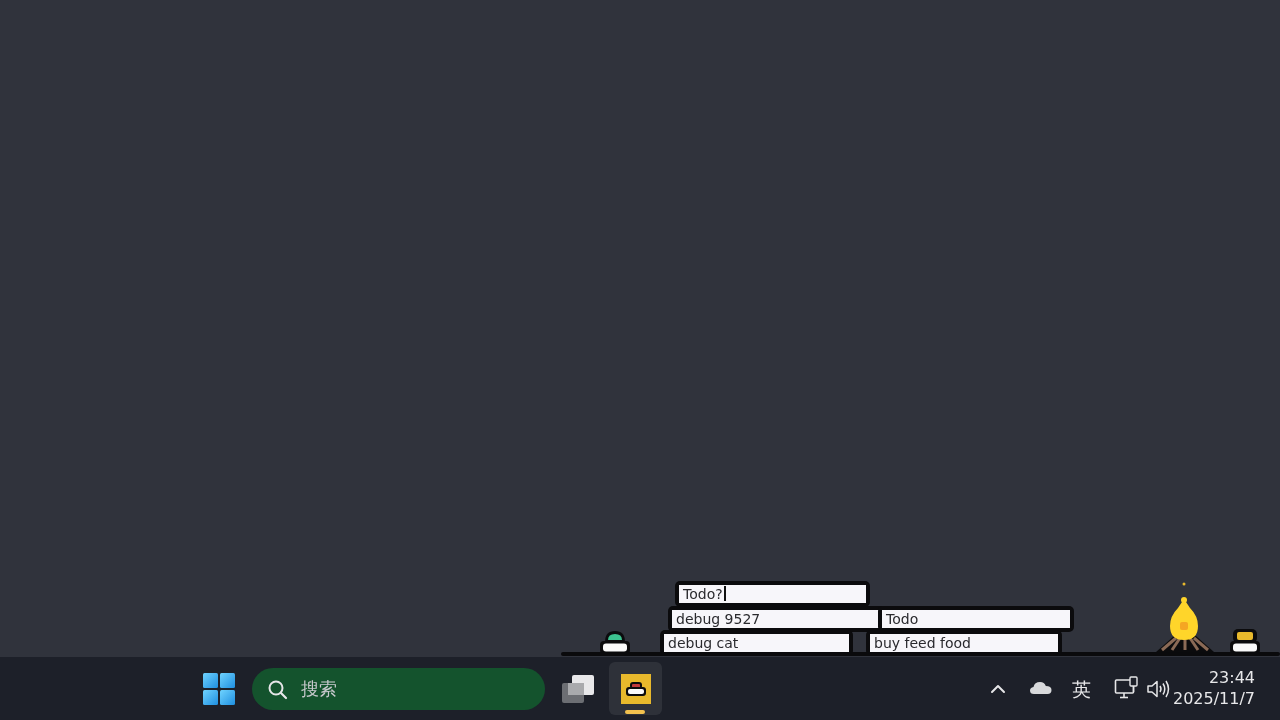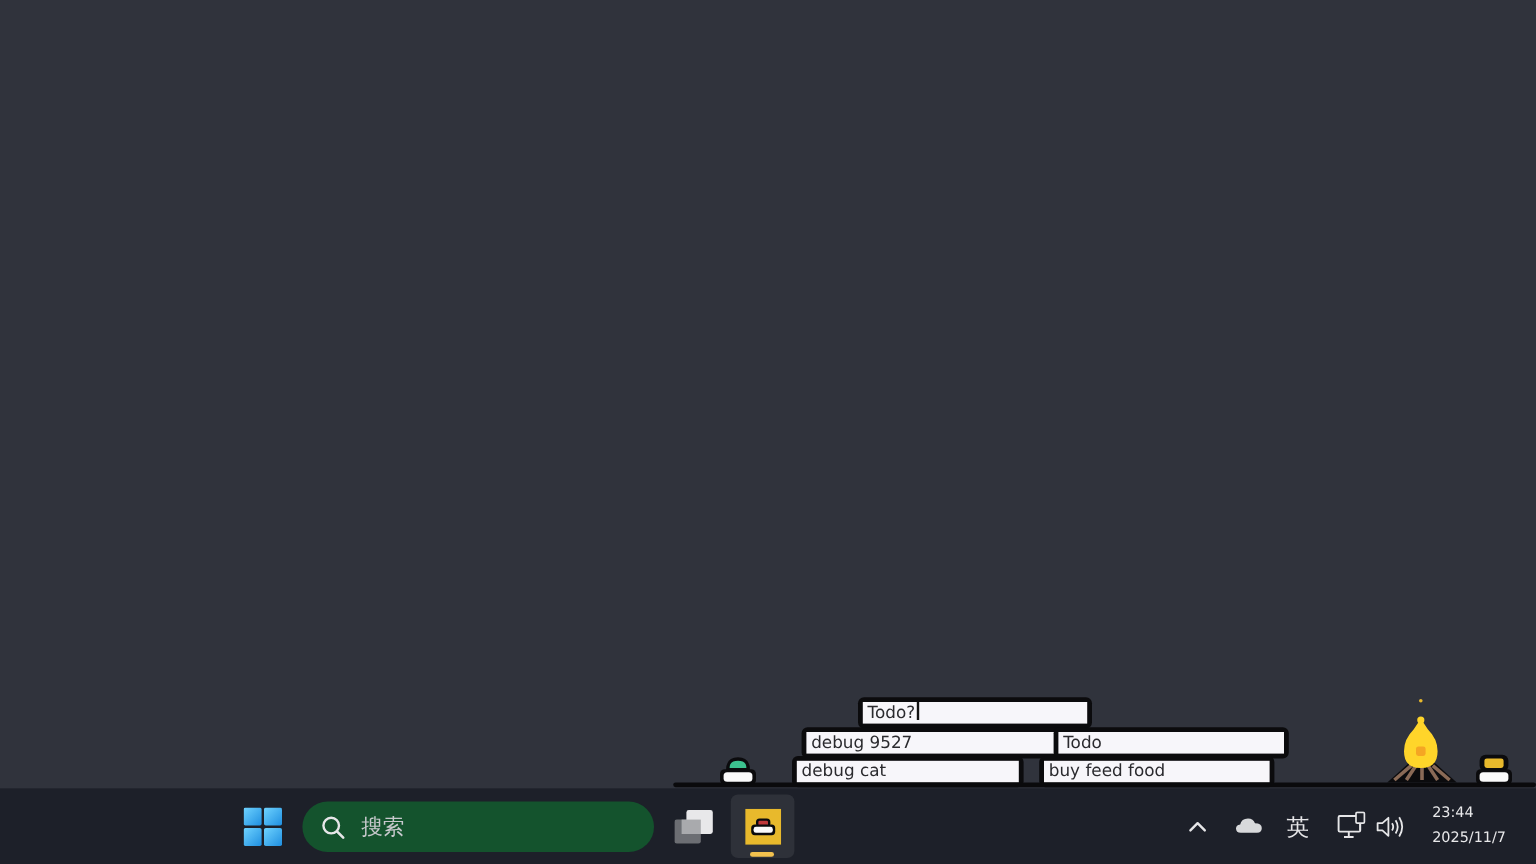--- a/index.html
+++ b/index.html
@@ -11,35 +11,35 @@
   .caret{display:inline-block;width:2px;height:15px;background:#111;vertical-align:-2px;margin-left:1px;}
   .pet{position:absolute;}
   .taskbar{position:absolute;left:0;top:657px;width:1280px;height:63px;background:#1d2029;}
   .win{position:absolute;left:203px;top:673px;width:32px;height:32px;}
   .search{position:absolute;left:252px;top:668px;width:293px;height:42px;border-radius:21px;background:#14532d;box-sizing:border-box;}
   .search-text{position:absolute;left:49px;top:9px;font-size:18px;color:#c8c9cd;}
   .tv{position:absolute;left:562px;top:673px;width:34px;height:32px;}
   .app{position:absolute;left:609px;top:662px;width:53px;height:53px;background:#2e3139;border-radius:6px;}
   .app-ind{position:absolute;left:625px;top:710px;width:20px;height:4px;border-radius:2px;background:#f2c14e;}
   .tray{position:absolute;color:#e6e6e8;}
-  .clock{position:absolute;right:25px;top:667px;text-align:left;color:#e8e8ea;font-size:12px;line-height:21px;}
+  .clock{position:absolute;right:25px;top:667px;text-align:right;color:#e8e8ea;font-size:16px;line-height:21px;}
 </style>
 </head>
 <body>
 
 <div class="desktop"></div>
 
 <svg class="pet" style="left:598px;top:628px;" width="34" height="26" viewBox="0 0 34 26">
   <path d="M7 14 Q7 3 17 3 Q27 3 27 14 Z" fill="#0b0b0d"></path>
   <path d="M10 12 Q10 6 17 6 Q24 6 24 12 Z" fill="#3cc28f"></path>
   <rect x="2" y="13" width="30" height="13" rx="4" fill="#0b0b0d"></rect>
   <rect x="5" y="15.5" width="24" height="8" rx="3" fill="#fafafa"></rect>
 </svg>
 
-<div class="todo" style="left:675px;top:581px;width:195px;height:26px;margin-left:40px;">
+<div class="todo" style="left:675px;top:581px;width:195px;height:26px;">
   <div class="inner"><span>Todo?</span><span class="caret"></span></div>
 </div>
 <div class="todo" style="left:668px;top:606px;width:218px;height:26px;">
   <div class="inner">debug 9527</div>
 </div>
 <div class="todo" style="left:660px;top:630px;width:193px;height:26px;">
   <div class="inner">debug cat</div>
 </div>
 <div class="todo" style="left:866px;top:606px;width:196px;height:26px;margin-left:12px;">
   <div class="inner">Todo</div>

